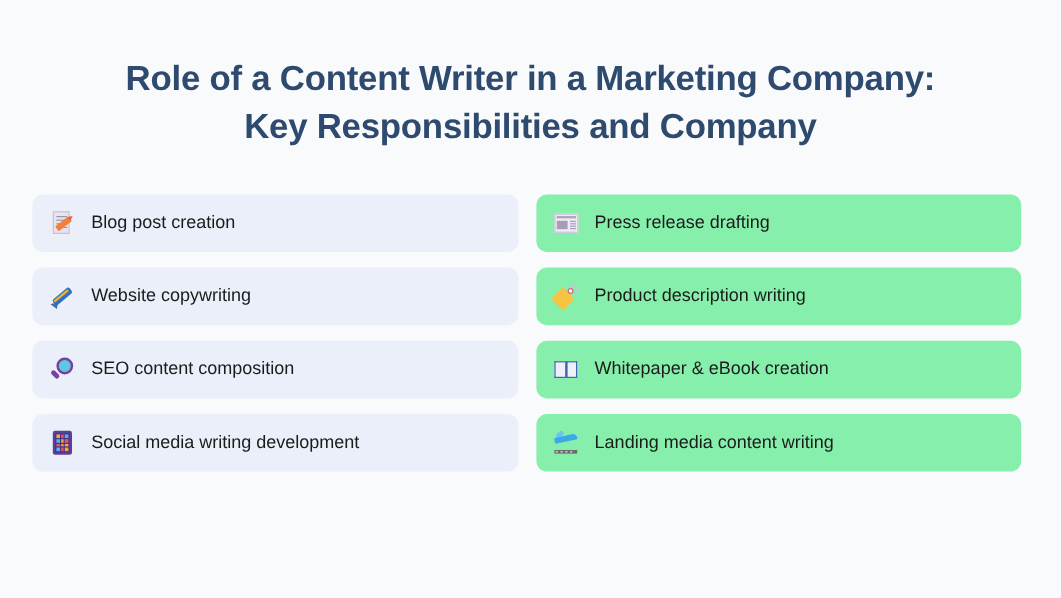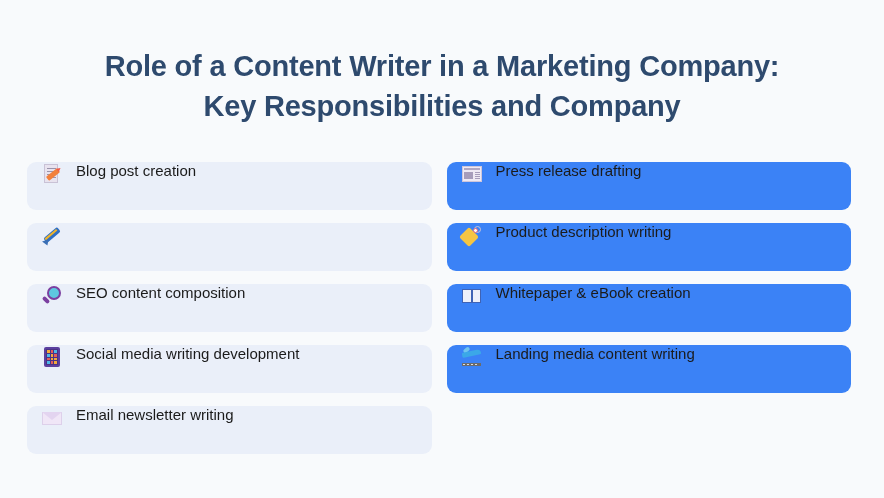--- a/index.html
+++ b/index.html
@@ -42,25 +42,26 @@
   .column {
     display: flex;
     flex-direction: column;
     gap: 13px;
     width: 410px;
   }
   .card {
     height: 48px;
     border-radius: 9px;
     display: flex;
+    align-items: center;
     padding-left: 13px;
     box-sizing: border-box;
   }
   .card.blue  { background: #eaeff9; }
-  .card.green { background: #3b82f6; }
+  .card.green { background: #86efac; }
   .card-icon {
     width: 24px;
     height: 24px;
     min-width: 24px;
     display: flex;
     align-items: center;
     justify-content: center;
     font-size: 19px;
     line-height: 1;
   }
@@ -151,20 +152,21 @@
           </span>
           <span class="card-label">Blog post creation</span>
         </div>
         <div class="card blue">
           <span class="card-icon">
             <span class="glyph g-pen">
               <span class="body"></span>
               <span class="tip"></span>
             </span>
           </span>
+          <span class="card-label">Website copywriting</span>
         </div>
         <div class="card blue">
           <span class="card-icon">
             <span class="glyph g-mag">
               <span class="handle"></span>
               <span class="lens"></span>
             </span>
           </span>
           <span class="card-label">SEO content composition</span>
         </div>
@@ -182,29 +184,20 @@
                 <i></i>
                 <i></i>
                 <i></i>
                 <i></i>
                 <i></i>
                 <i></i>
               </span>
             </span>
           </span>
           <span class="card-label">Social media writing development</span>
-        </div>
-        <div class="card blue">
-          <span class="card-icon">
-            <span class="glyph g-env">
-              <span class="box"></span>
-              <span class="flap"></span>
-            </span>
-          </span>
-          <span class="card-label">Email newsletter writing</span>
         </div>
       </div>
     <div class="column" id="right-column">
         <div class="card green">
           <span class="card-icon">
             <span class="glyph g-news">
               <span class="sheet"></span>
               <span class="hd"></span>
               <span class="img"></span>
               <span class="ln"></span>

